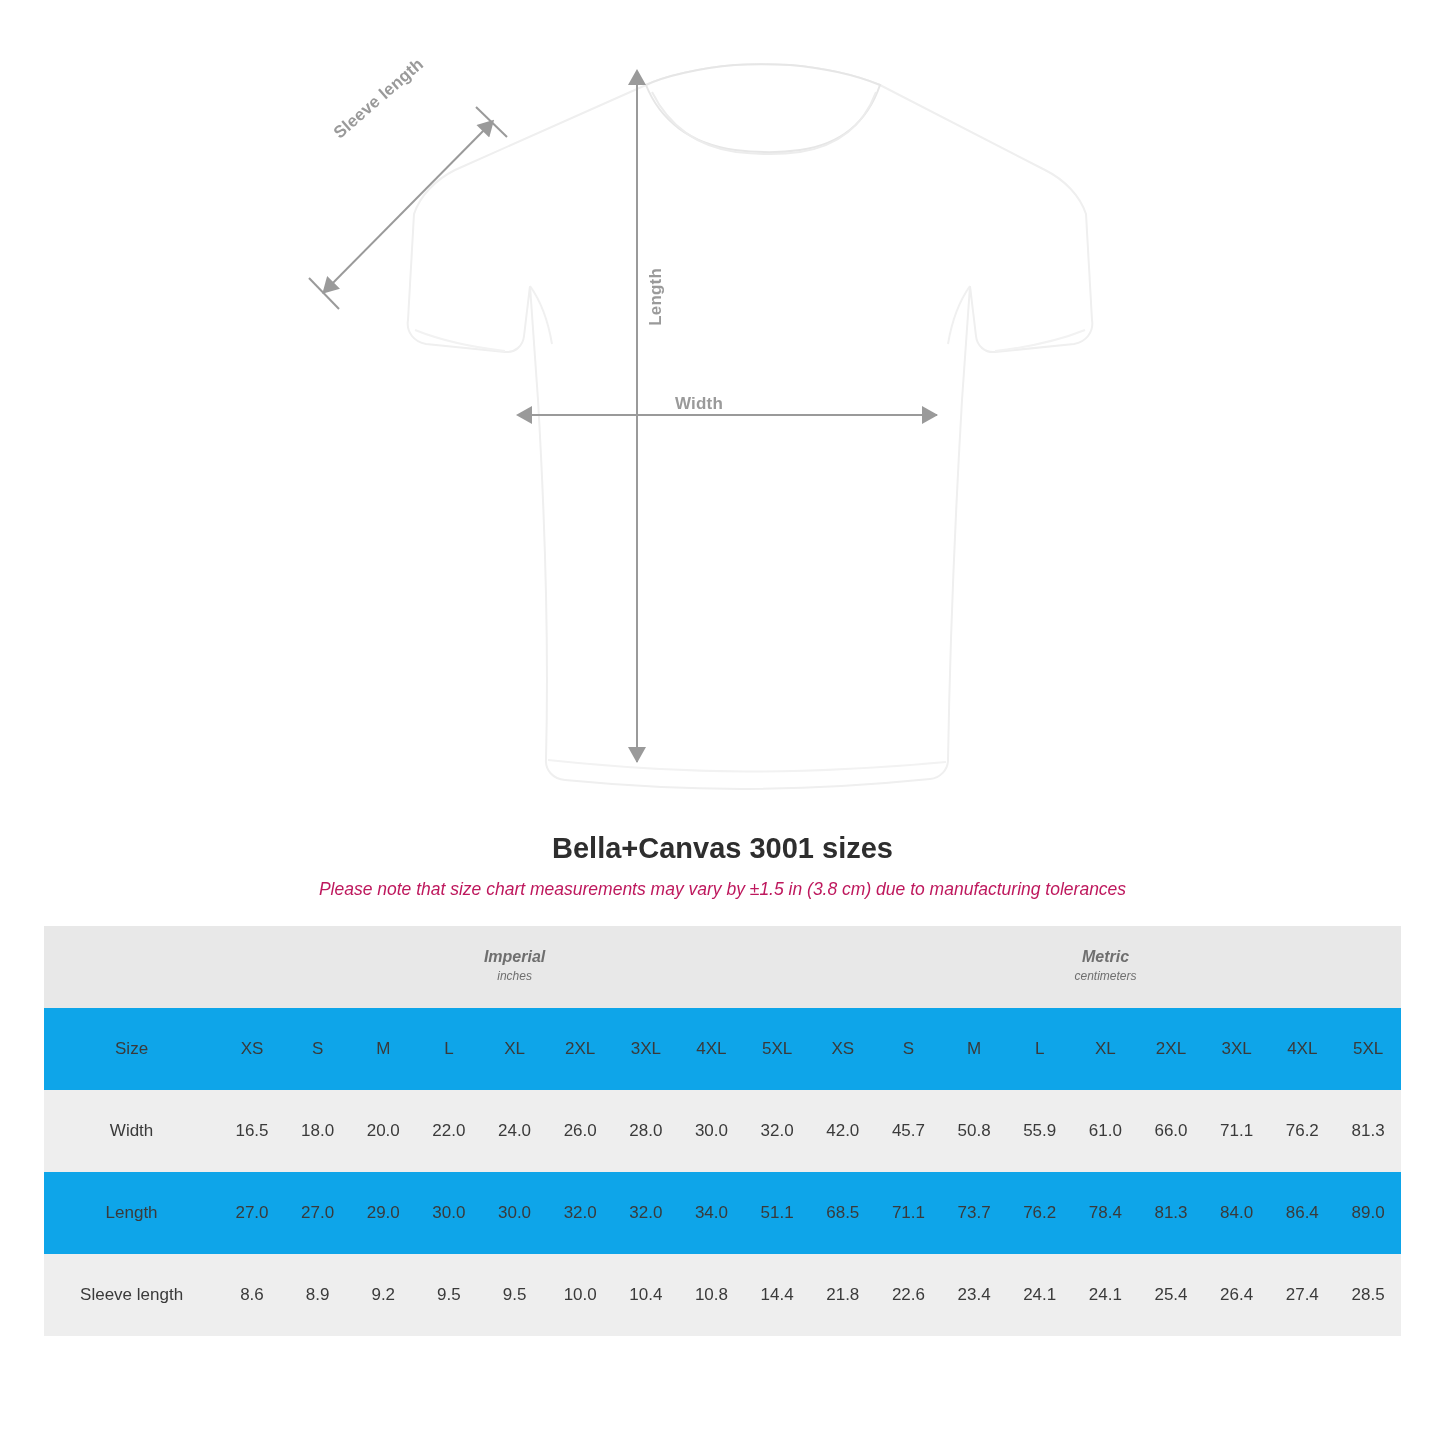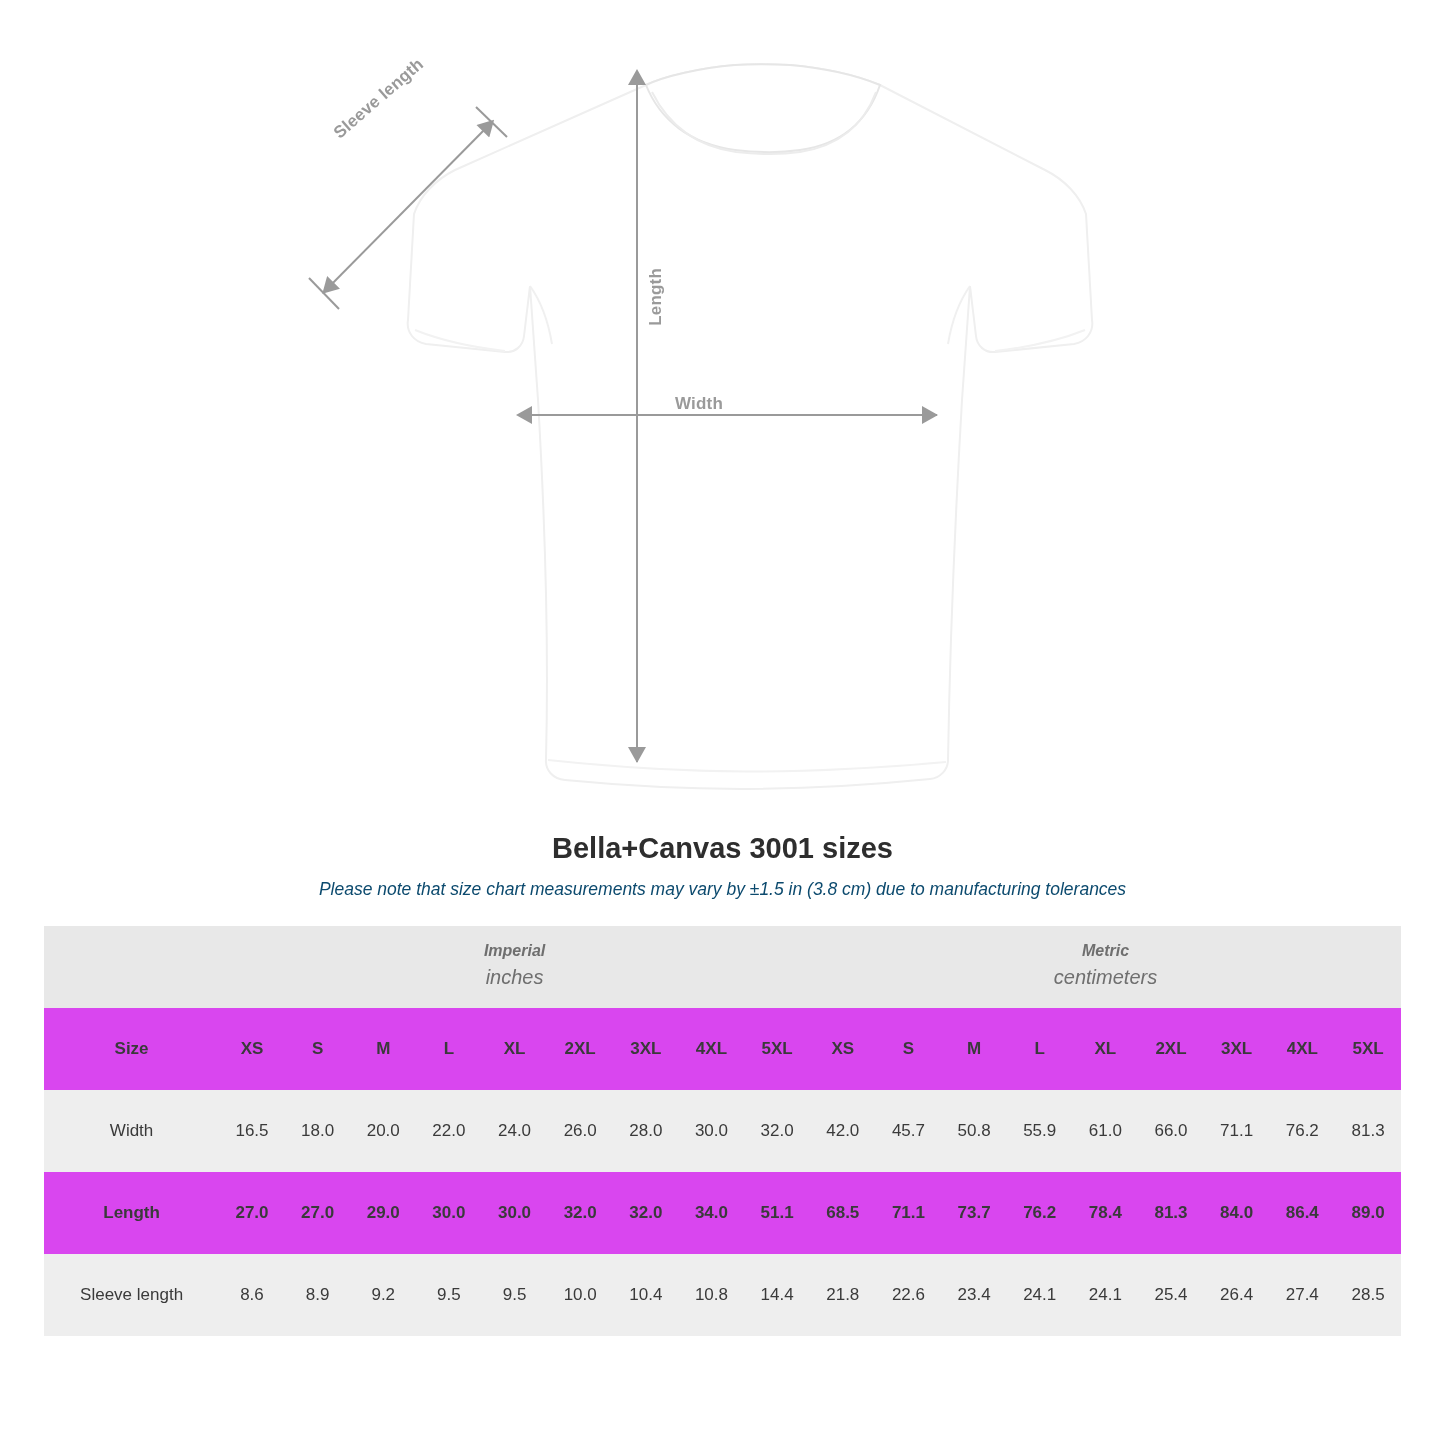--- a/index.html
+++ b/index.html
@@ -63,21 +63,21 @@
   }
   .chart-title {
     font-size: 29px;
     font-weight: bold;
     color: #2e2e2e;
     margin: 0;
   }
   .chart-subtitle {
     font-size: 17.5px;
     font-style: italic;
-    color: #0c4a6e;
+    color: #be185d;
     margin: 14px 0 0 0;
   }
 
   
   .table-wrap {
     margin: 26px 44px 0 44px;
   }
   table.size-table {
     border-collapse: collapse;
     width: 1357px;
@@ -97,31 +97,31 @@
     height: 112px;
   }
   .unit-head .unit-name {
     font-size: 16px;
     font-weight: bold;
     font-style: italic;
     color: #6f6f6f;
     line-height: 1.25;
   }
   .unit-head .unit-sub {
-    font-size: 20px;
+    font-size: 12px;
     font-style: italic;
     color: #6f6f6f;
     line-height: 1.6;
   }
   .row-head {
     font-weight: bold;
     color: #4a4a4a;
     font-size: 18px;
   }
-  tr.band-white td { background: #d946ef; font-weight: bold; }
+  tr.band-white td { background: #0ea5e9; }
   tr.band-grey td { background: #eeeeee; }
   .col-label { width: 175px; }
   .col-size { width: 65.6px; }
   .size-head td {
     font-weight: bold;
     font-size: 18px;
     color: #3a3a3a;
   }
 </style>
 </head>

